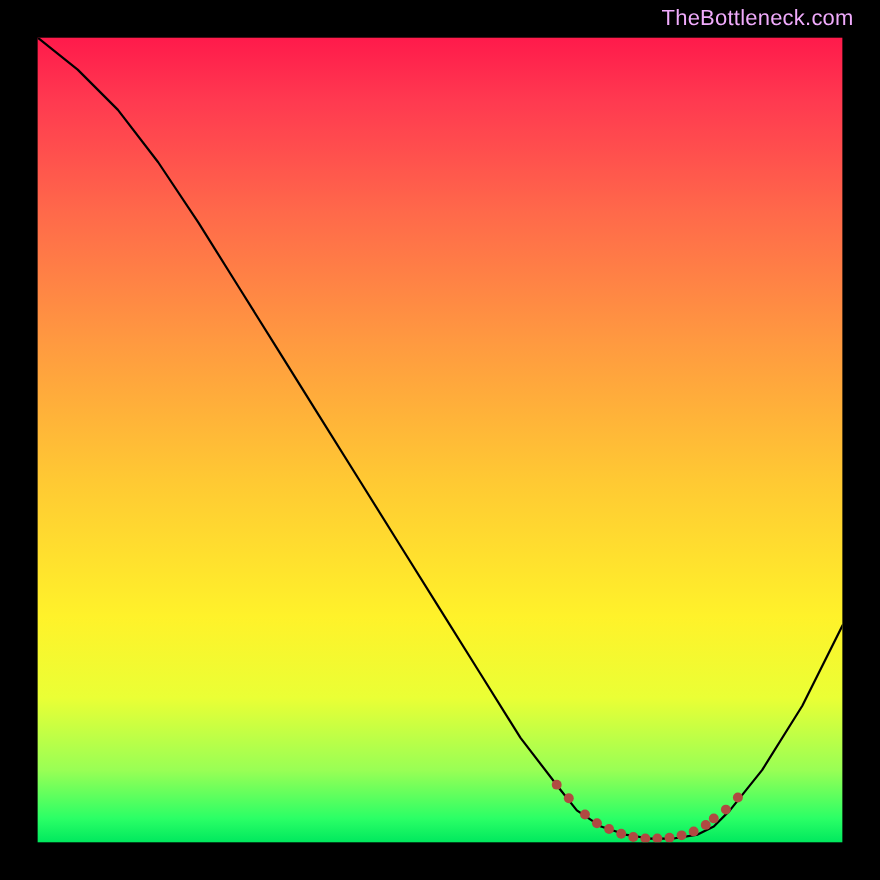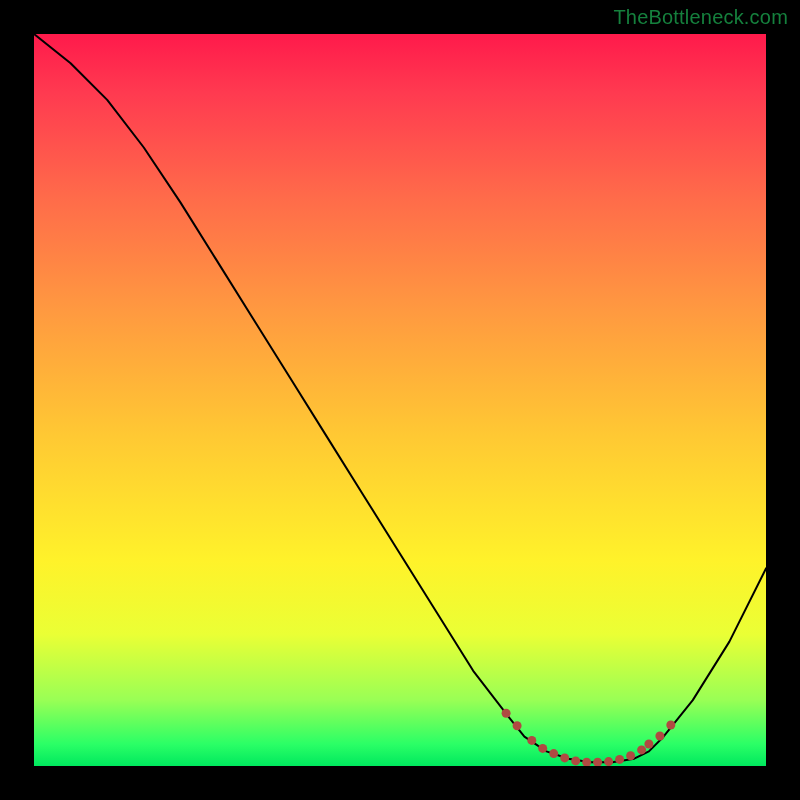--- a/index.html
+++ b/index.html
@@ -39,22 +39,22 @@
       #fff22a 72%,
       #eaff35 82%,
       #99ff55 91%,
       #2bff66 97%,
       #00e85e 100%
     );
   }
   .watermark {
     position: absolute;
     top: 6px;
-    right: 12px;
-    color: #15803d;
+    right: 24px;
+    color: #f0abfc;
     font-size: 20px;
     font-weight: 500;
     letter-spacing: 0.2px;
     user-select: none;
   }
   svg.curve {
     position: absolute;
     inset: 0;
   }
   .curve path.line {

